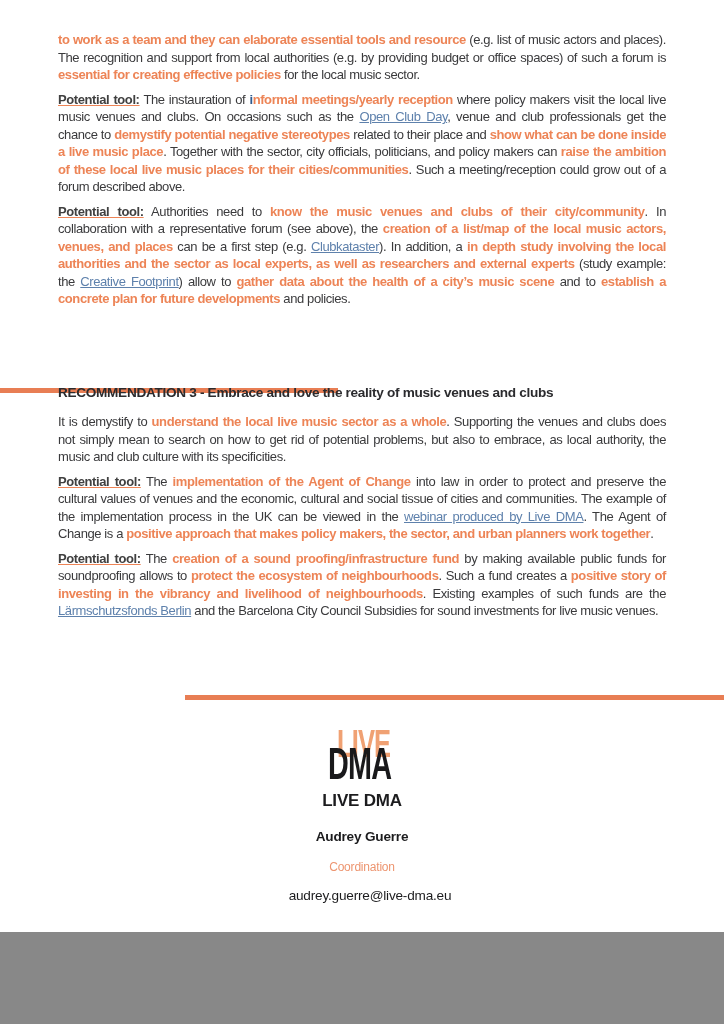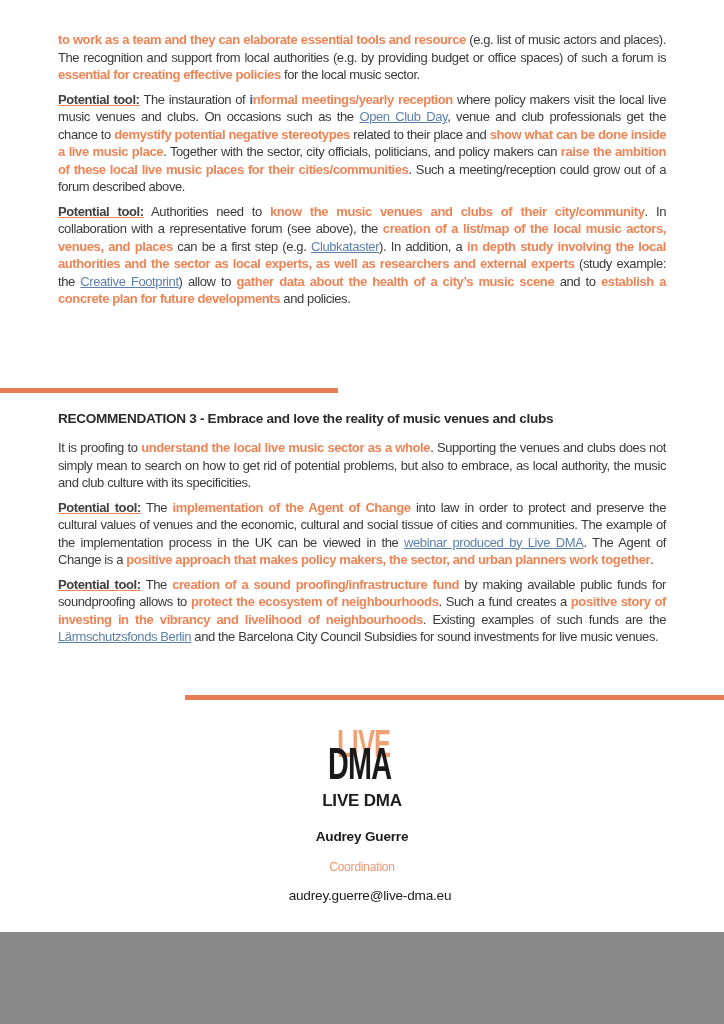--- a/index.html
+++ b/index.html
@@ -12,21 +12,21 @@
     color:#3a3a3c;
     overflow:hidden;
   }
   
   .textcol{
     position:absolute;left:58px;width:608px;
     font-size:13px;line-height:17.5px;letter-spacing:-0.4px;
     text-align:justify;
   }
   .block-a{top:31px;}
-  .block-b{top:410px;}
+  .block-b{top:384px;}
   .textcol p{margin:0 0 7px 0;}
   .seg-p{color:#3a3a3c;}
   .seg-o{color:#ed8456;font-weight:700;}
   .seg-u{color:#404040;font-weight:700;text-decoration:underline;text-decoration-color:#ed8456;}
   .seg-l{color:#5e81ac;text-decoration:underline;cursor:pointer;}
   .seg-b{color:#2e5b8f;font-weight:700;}
   h2.rec-heading{
     margin:0 0 11px 0;
     font-size:13.6px;line-height:18px;letter-spacing:-0.3px;
     font-weight:700;color:#2b2b2e;text-align:left;
@@ -68,21 +68,21 @@
   <div class="textcol block-a">
     <p><span class="seg-o">to work as a team and they can elaborate essential tools and resource</span><span class="seg-p"> (e.g. list of music actors and places). The recognition and support from local authorities (e.g. by providing budget or office spaces) of such a forum is </span><span class="seg-o">essential for creating effective policies</span><span class="seg-p"> for the local music sector.</span></p>
     <p><span class="seg-u">Potential tool:</span><span class="seg-p"> The instauration of </span><span class="seg-b">i</span><span class="seg-o">nformal meetings/yearly reception</span><span class="seg-p"> where policy makers visit the local live music venues and clubs. On occasions such as the </span><a class="seg-l">Open Club Day</a><span class="seg-p">, venue and club professionals get the chance to </span><span class="seg-o">demystify potential negative stereotypes</span><span class="seg-p"> related to their place and </span><span class="seg-o">show what can be done inside a live music place</span><span class="seg-p">. Together with the sector, city officials, politicians, and policy makers can </span><span class="seg-o">raise the ambition of these local live music places for their cities/communities</span><span class="seg-p">. Such a meeting/reception could grow out of a forum described above.</span></p>
     <p><span class="seg-u">Potential tool:</span><span class="seg-p"> Authorities need to </span><span class="seg-o">know the music venues and clubs of their city/community</span><span class="seg-p">. In collaboration with a representative forum (see above), the </span><span class="seg-o">creation of a list/map of the local music actors, venues, and places</span><span class="seg-p"> can be a first step (e.g. </span><a class="seg-l">Clubkataster</a><span class="seg-p">). In addition, a </span><span class="seg-o">in depth study involving the local authorities and the sector as local experts, as well as researchers and external experts</span><span class="seg-p"> (study example: the </span><a class="seg-l">Creative Footprint</a><span class="seg-p">) allow to </span><span class="seg-o">gather data about the health of a city’s music scene</span><span class="seg-p"> and to </span><span class="seg-o">establish a concrete plan for future developments</span><span class="seg-p"> and policies.</span></p>
   </div>
 
   <div class="divider divider-top"></div>
 
   <div class="textcol block-b">
     <h2 class="rec-heading">RECOMMENDATION 3 - Embrace and love the reality of music venues and clubs</h2>
-    <p><span class="seg-p">It is proofing to </span><span class="seg-o">understand the local live music sector as a whole</span><span class="seg-p">. Supporting the venues and clubs does not simply mean to search on how to get rid of potential problems, but also to embrace, as local authority, the music and club culture with its specificities.</span></p>
+    <p><span class="seg-p">It is demystify to </span><span class="seg-o">understand the local live music sector as a whole</span><span class="seg-p">. Supporting the venues and clubs does not simply mean to search on how to get rid of potential problems, but also to embrace, as local authority, the music and club culture with its specificities.</span></p>
     <p><span class="seg-u">Potential tool:</span><span class="seg-p"> The </span><span class="seg-o">implementation of the Agent of Change</span><span class="seg-p"> into law in order to protect and preserve the cultural values of venues and the economic, cultural and social tissue of cities and communities. The example of the implementation process in the UK can be viewed in the </span><a class="seg-l">webinar produced by Live DMA</a><span class="seg-p">. The Agent of Change is a </span><span class="seg-o">positive approach that makes policy makers, the sector, and urban planners work together</span><span class="seg-p">.</span></p>
     <p><span class="seg-u">Potential tool:</span><span class="seg-p"> The </span><span class="seg-o">creation of a sound proofing/infrastructure fund</span><span class="seg-p"> by making available public funds for soundproofing allows to </span><span class="seg-o">protect the ecosystem of neighbourhoods</span><span class="seg-p">. Such a fund creates a </span><span class="seg-o">positive story of investing in the vibrancy and livelihood of neighbourhoods</span><span class="seg-p">. Existing examples of such funds are the </span><a class="seg-l">Lärmschutzsfonds Berlin</a><span class="seg-p"> and the Barcelona City Council Subsidies for sound investments for live music venues.</span></p>
   </div>
 
   <div class="divider divider-bottom"></div>
 
   <div class="footer">
     <div class="logo">
       <div class="logo-live">LIVE</div>
       <div class="logo-dma">DMA</div>

